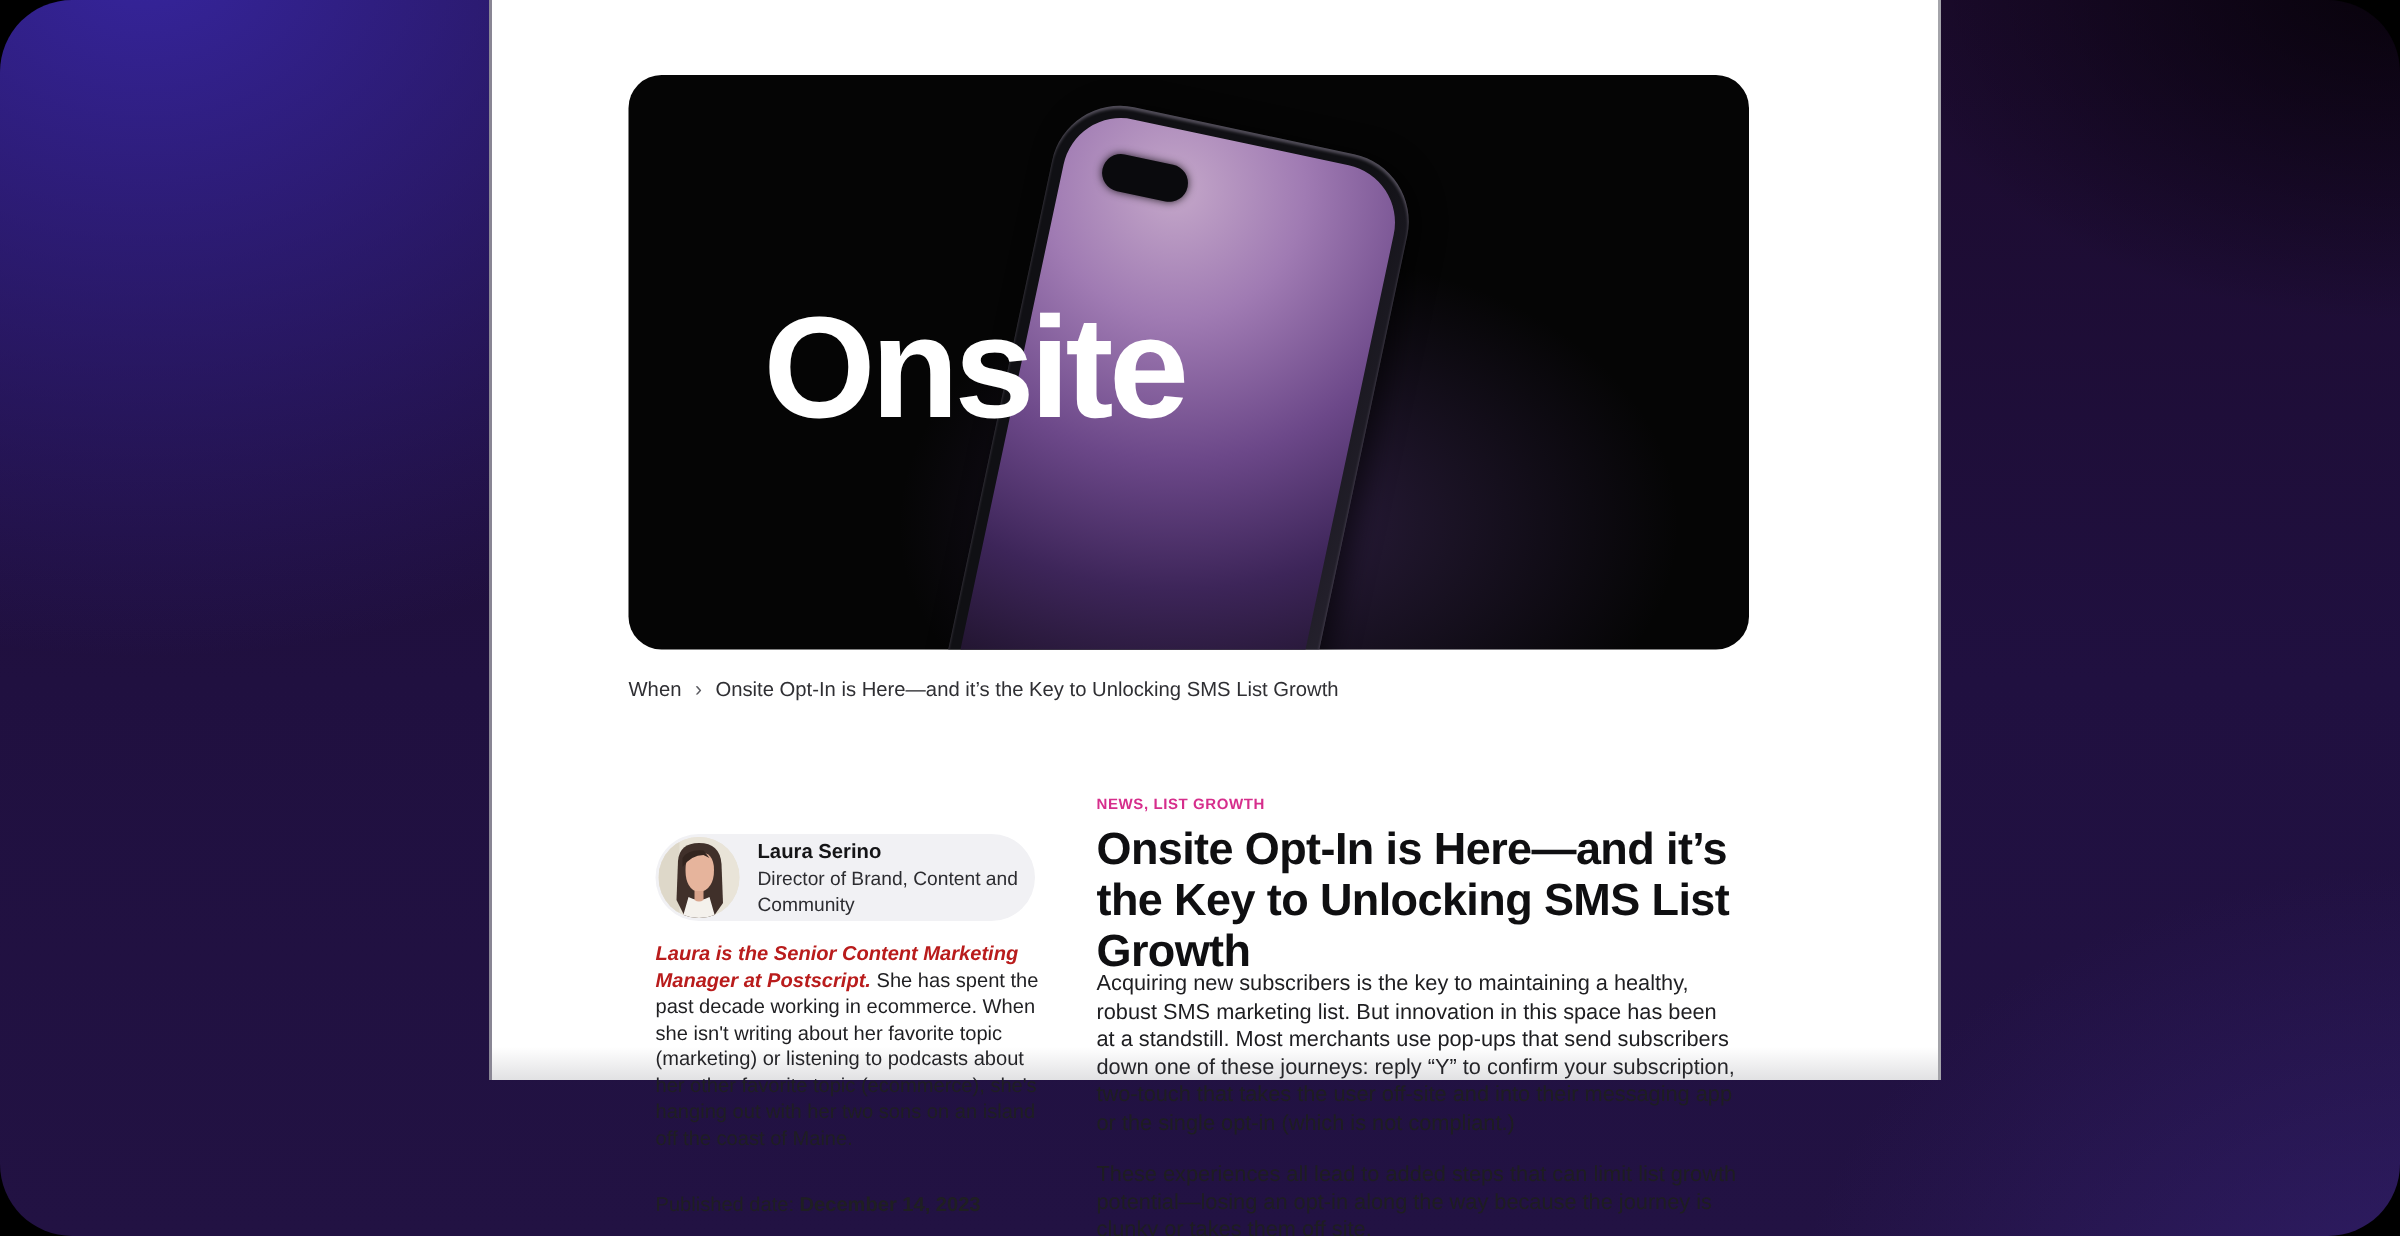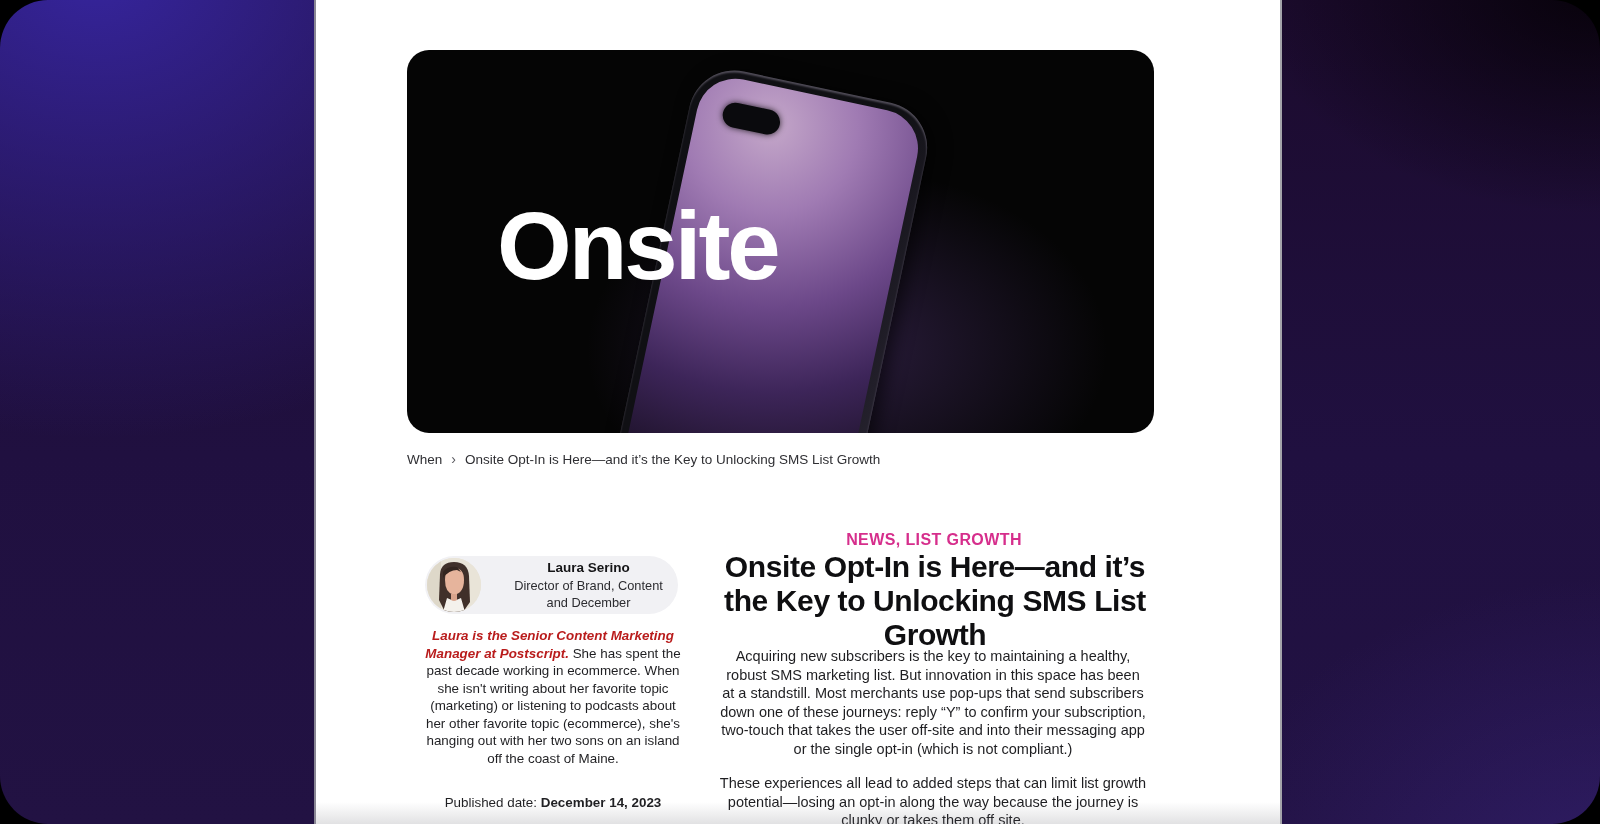--- a/index.html
+++ b/index.html
@@ -11,25 +11,24 @@
     border-radius:48px;
     background:
       radial-gradient(ellipse 950px 760px at 6% -4%, #36259e 0%, rgba(54,37,158,0.0) 62%),
       radial-gradient(ellipse 700px 520px at 101% 108%, rgba(58,38,130,0.55) 0%, rgba(58,38,130,0) 60%),
       radial-gradient(ellipse 640px 420px at 100% -2%, rgba(5,1,6,0.9) 0%, rgba(5,1,6,0) 55%),
       linear-gradient(180deg, #1c0b2e 0%, #201040 55%, #221243 100%);
   }
 
   
   .page {
-    position:absolute; left:314px; top:0; width:968px; height:824px;
+    position:absolute; left:326px; top:0; width:968px; height:720px;
     background:#ffffff;
     border-left:2px solid rgba(40,35,60,0.55);
     border-right:2px solid rgba(90,90,100,0.55);
-    text-align:center;
   }
   .bottom-fade {
     position:absolute; left:0; bottom:0; width:100%; height:22px;
     background:linear-gradient(to top, rgba(90,90,100,0.18), rgba(90,90,100,0));
   }
 
   
   .hero {
     position:absolute; left:91px; top:50px; width:747px; height:383px;
     background:#050505; border-radius:22px; overflow:hidden;
@@ -73,40 +72,40 @@
   
   .author-card {
     position:absolute; left:109px; top:556px; width:253px; height:58px;
     background:#f1f1f4; border-radius:29px;
     display:flex; align-items:center;
   }
   .avatar {
     width:54px; height:54px; border-radius:50%; overflow:hidden; flex:0 0 54px;
     margin-left:2px; background:#e7e2d6;
   }
-  .author-meta { margin-left:28px; padding-right:10px; }
+  .author-meta { margin-left:12px; padding-right:10px; }
   .author-name { font-size:13.5px; font-weight:700; color:#151517; line-height:1.3; }
   .author-role { font-size:12.8px; color:#2c2c30; line-height:1.35; }
 
   .author-bio {
     position:absolute; left:109px; top:627px; width:256px;
     font-size:13.4px; line-height:1.31; color:#1f1f22;
   }
   .author-bio b { font-weight:700; color:#b91c1c;font-style:italic; }
 
   .published {
     position:absolute; left:109px; top:795px; width:256px;
     font-size:13.4px; color:#1f1f22;
   }
   .published b { font-weight:700; }
 
   
   .category {
     position:absolute; left:403px; top:531px; width:430px;
-    font-size:16px; font-weight:700; letter-spacing:0.4px;
+    font-size:10px; font-weight:700; letter-spacing:0.4px;
   }
   .article-title {
     position:absolute; left:403px; top:550px; width:432px;
     font-size:30px; font-weight:700; color:#0f0f11;
     letter-spacing:-0.4px; line-height:34px;
   }
   .article-body {
     position:absolute; left:403px; top:647px; width:428px;
     font-size:14.5px; line-height:1.28; color:#1e1e21;
   }
@@ -142,21 +141,21 @@
         <rect x="0" y="0" width="14" height="54" fill="#ded8c9"></rect>
         <path d="M13 16 Q14 4 27 4 Q41 4 42 18 L43 44 L36 54 L18 54 L12 42 Z" fill="#40302a"></path>
         <path d="M27 10 Q37 10 37 22 Q37 35 27 37 Q18 35 18 22 Q18 10 27 10 Z" fill="#e6b49c"></path>
         <path d="M16 14 Q20 8 30 9 L34 14 L30 12 Q22 12 16 20 Z" fill="#33251f"></path>
         <path d="M20 40 Q27 44 34 40 L38 54 L16 54 Z" fill="#f4f1ec"></path>
         <path d="M24 36 L30 36 L30 42 Q27 44 24 42 Z" fill="#d9a48c"></path>
       </svg>
     </div>
     <div class="author-meta">
       <div class="author-name">Laura Serino</div>
-      <div class="author-role">Director of Brand, Content and December</div>
+      <div class="author-role">Director of Brand, Content and Community</div>
     </div>
   </div>
 
   <div class="author-bio">
     <b>Laura is the Senior Content Marketing Manager at Postscript.</b><span> She has spent the past decade working in ecommerce. When she isn't writing about her favorite topic (marketing) or listening to podcasts about her other favorite topic (ecommerce), she's hanging out with her two sons on an island off the coast of Maine.</span>
   </div>
 
   <div class="published">
     <span>Published date: </span><b>December 14, 2023</b>
   </div>

